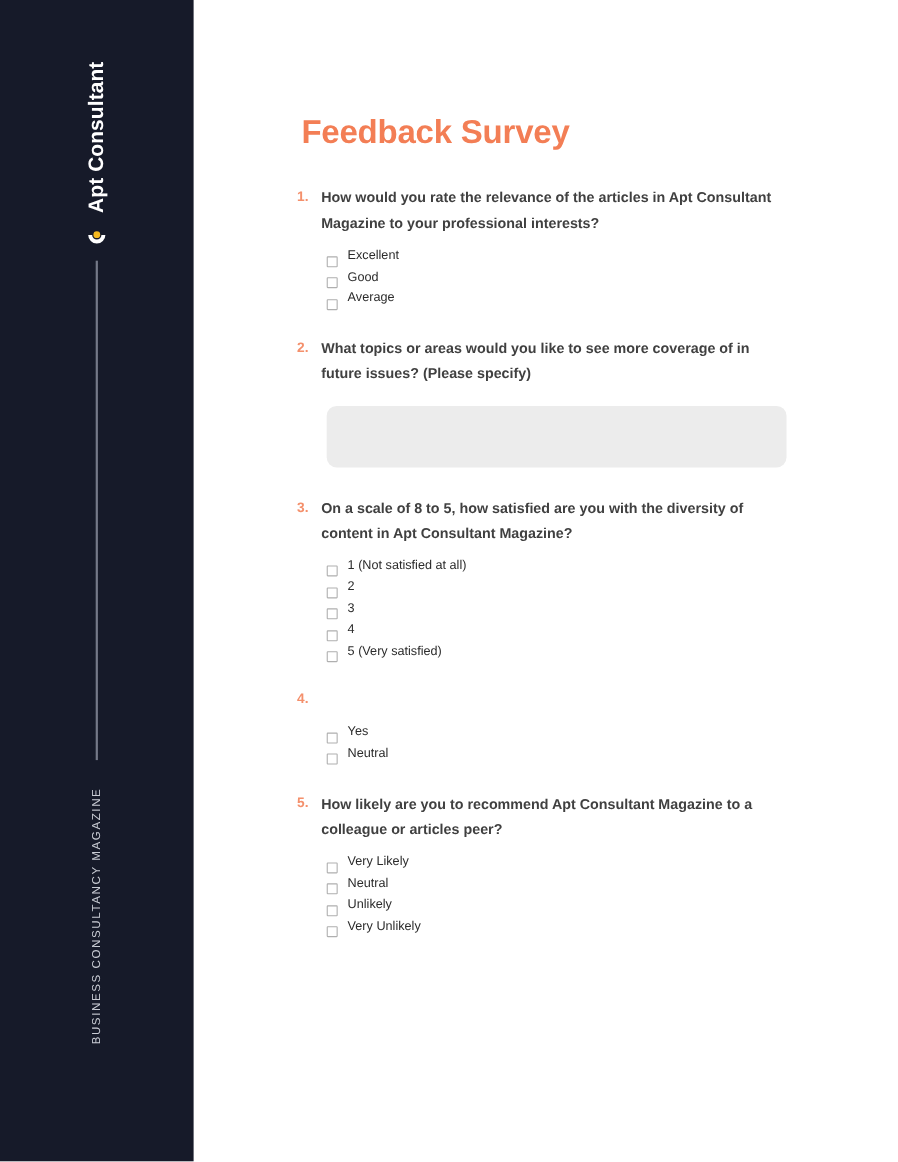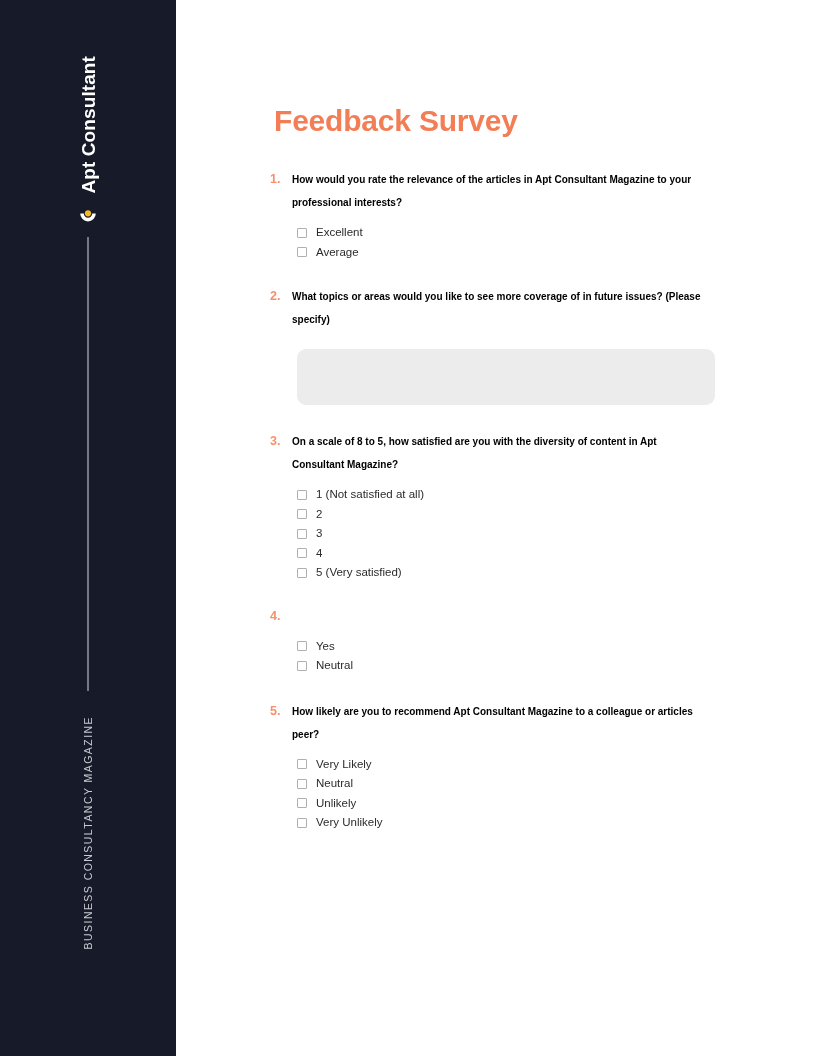--- a/index.html
+++ b/index.html
@@ -130,35 +130,35 @@
     color: #F4906C;
     font-size: 12.5px;
     font-weight: bold;
     width: 22px;
     flex: 0 0 22px;
     line-height: 23px;
     padding-top: 0px;
   }
 
   .q-text {
-    font-size: 10px;
+    font-size: 13px;
     font-weight: bold;
-    color: #000000;
+    color: #404040;
     line-height: 23px;
     max-width: 410px;
   }
 
   .options {
     margin-top: 9px;
     margin-left: 27px;
   }
 
   .option {
     display: flex;
-    align-items: center;
+    align-items: flex-end;
     height: 19.5px;
   }
 
   .checkbox {
     width: 8px;
     height: 8px;
     border: 1px solid #AFAFAF;
     border-radius: 1px;
     background: #ffffff;
     flex: 0 0 8px;
@@ -221,20 +221,24 @@
           <div class="q-num">1.</div>
           <div class="q-text">How would you rate the relevance of the articles in Apt Consultant Magazine to your professional interests?</div>
         </div>
         <div class="options">
           <label class="option">
             <span class="checkbox"></span>
             <span class="option-label">Excellent</span>
           </label>
           <label class="option">
             <span class="checkbox"></span>
+            <span class="option-label">Good</span>
+          </label>
+          <label class="option">
+            <span class="checkbox"></span>
             <span class="option-label">Average</span>
           </label>
         </div>
       </div>
 
       <div class="question q2">
         <div class="q-head">
           <div class="q-num">2.</div>
           <div class="q-text">What topics or areas would you like to see more coverage of in future issues? (Please specify)</div>
         </div>

